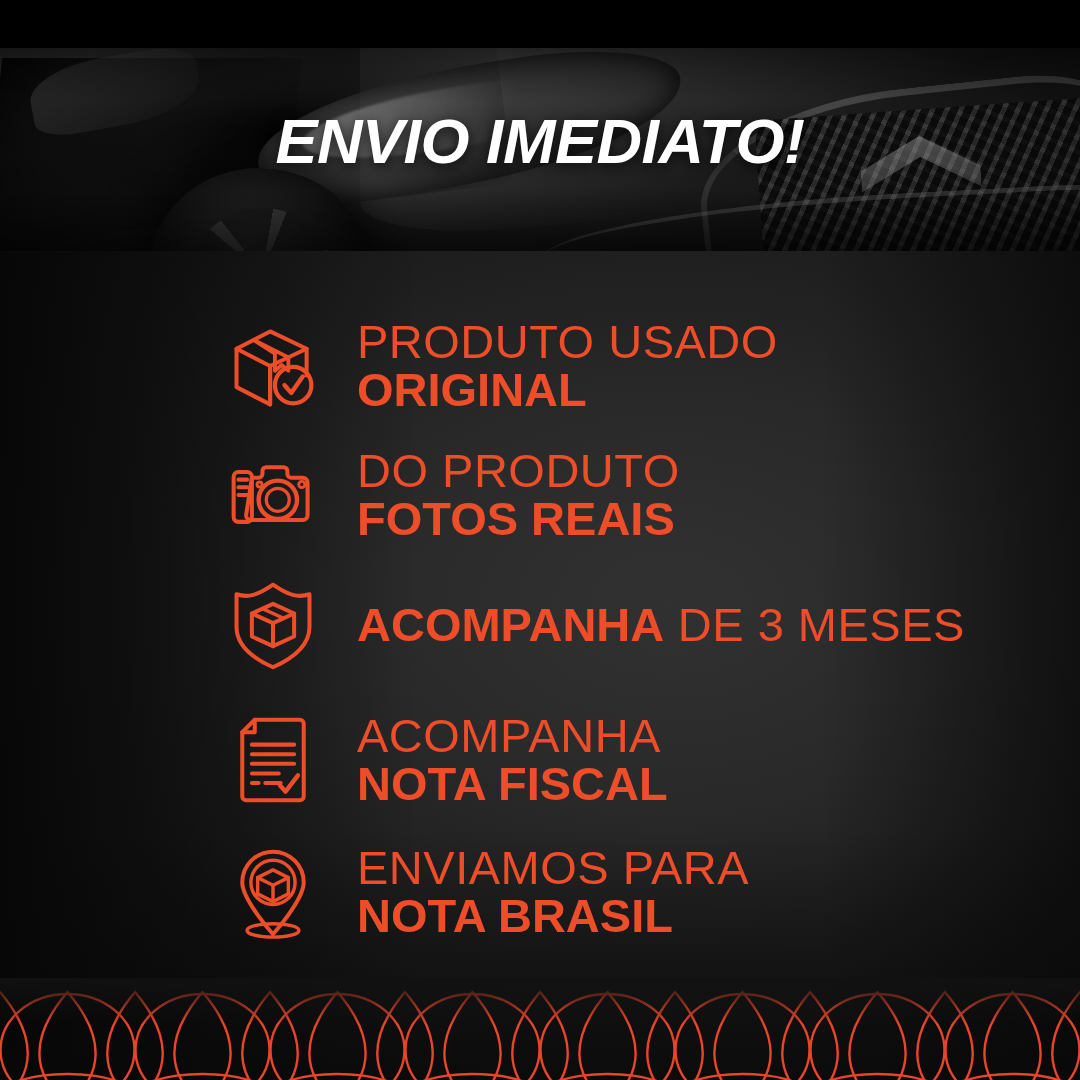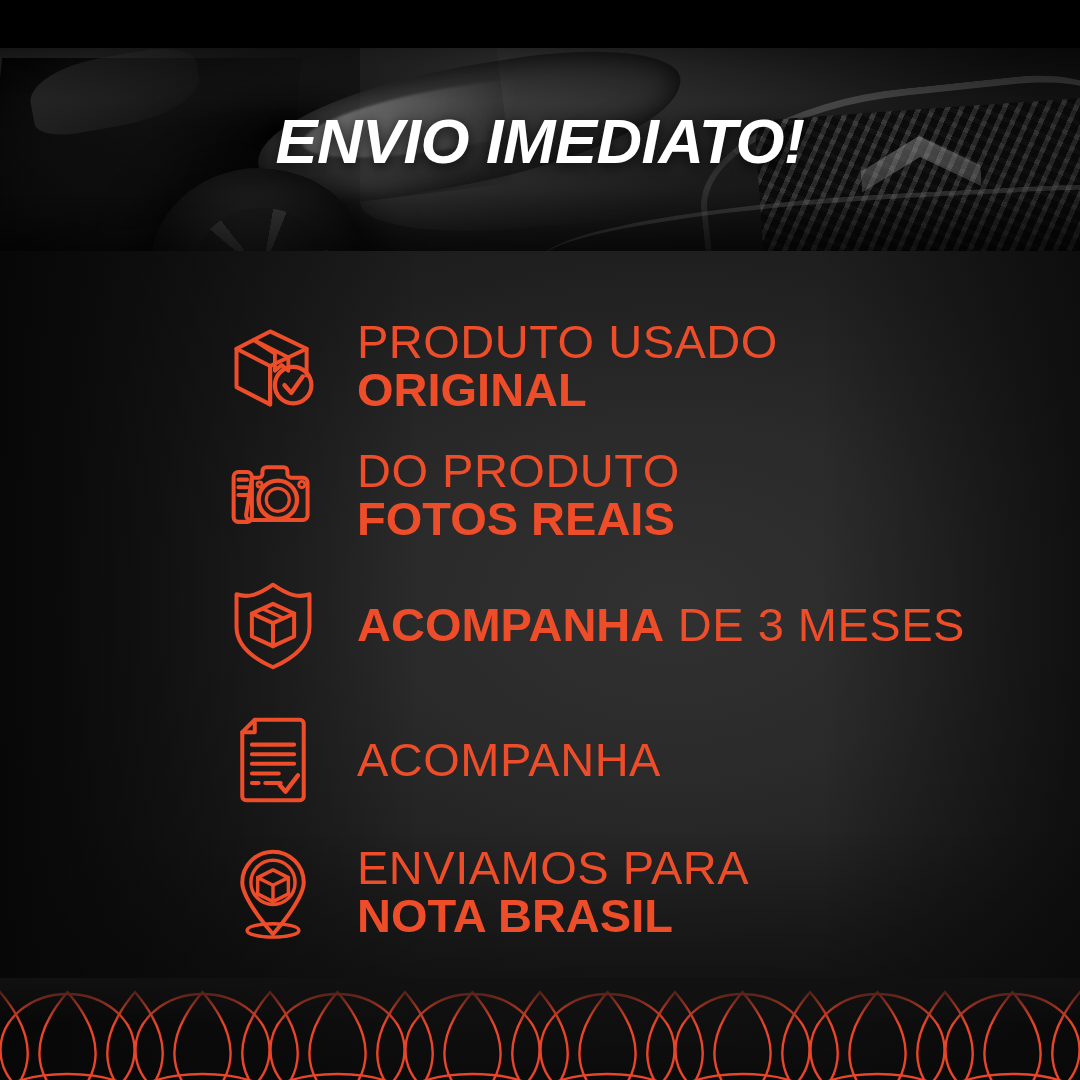--- a/index.html
+++ b/index.html
@@ -241,20 +241,21 @@
     <div class="feature-row" style="top:450px;">
       <svg class="feat-icon" viewBox="0 0 100 100" fill="none" stroke="#ee4d2a" stroke-width="4.2" stroke-linecap="round" stroke-linejoin="round">
         <path d="M31 8 H78 a4 4 0 0 1 4 4 V88 a4 4 0 0 1 -4 4 H22 a4 4 0 0 1 -4 -4 V21 Z"></path>
         <path d="M31 8 V21 H18"></path>
         <path d="M28 34 h44 M28 44 h44 M28 54 h44 M28 64 h28"></path>
         <path d="M28 74 h7 M42 74 h16"></path>
         <path d="M57 76 L63 83 L76 66" stroke-width="4.6"></path>
       </svg>
       <div class="feat-text sz">
         <span class="line t-light">ACOMPANHA</span>
+        <span class="line t-bold">NOTA FISCAL</span>
       </div>
     </div>
 
     <div class="feature-row" style="top:582px;">
       <svg class="feat-icon" viewBox="0 0 100 100" fill="none" stroke="#ee4d2a" stroke-width="4.2" stroke-linecap="round" stroke-linejoin="round">
         <path d="M50 94 C50 94 18 58 18 40 A32 32 0 0 1 82 40 C82 58 50 94 50 94 Z"></path>
         <circle cx="50" cy="40" r="23" stroke-width="3.6"></circle>
         <path d="M34 35 L50 27 L66 35 L50 43 Z" stroke-width="3.6"></path>
         <path d="M34 35 V52 L50 60 V43" stroke-width="3.6"></path>
         <path d="M66 35 V52 L50 60" stroke-width="3.6"></path>

